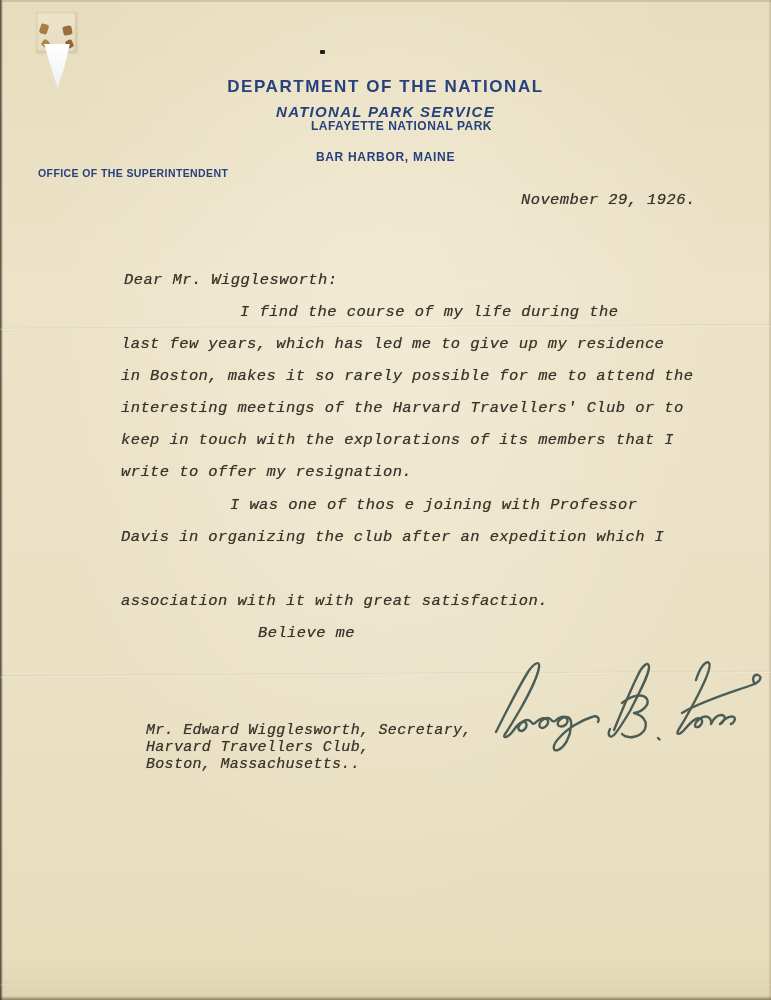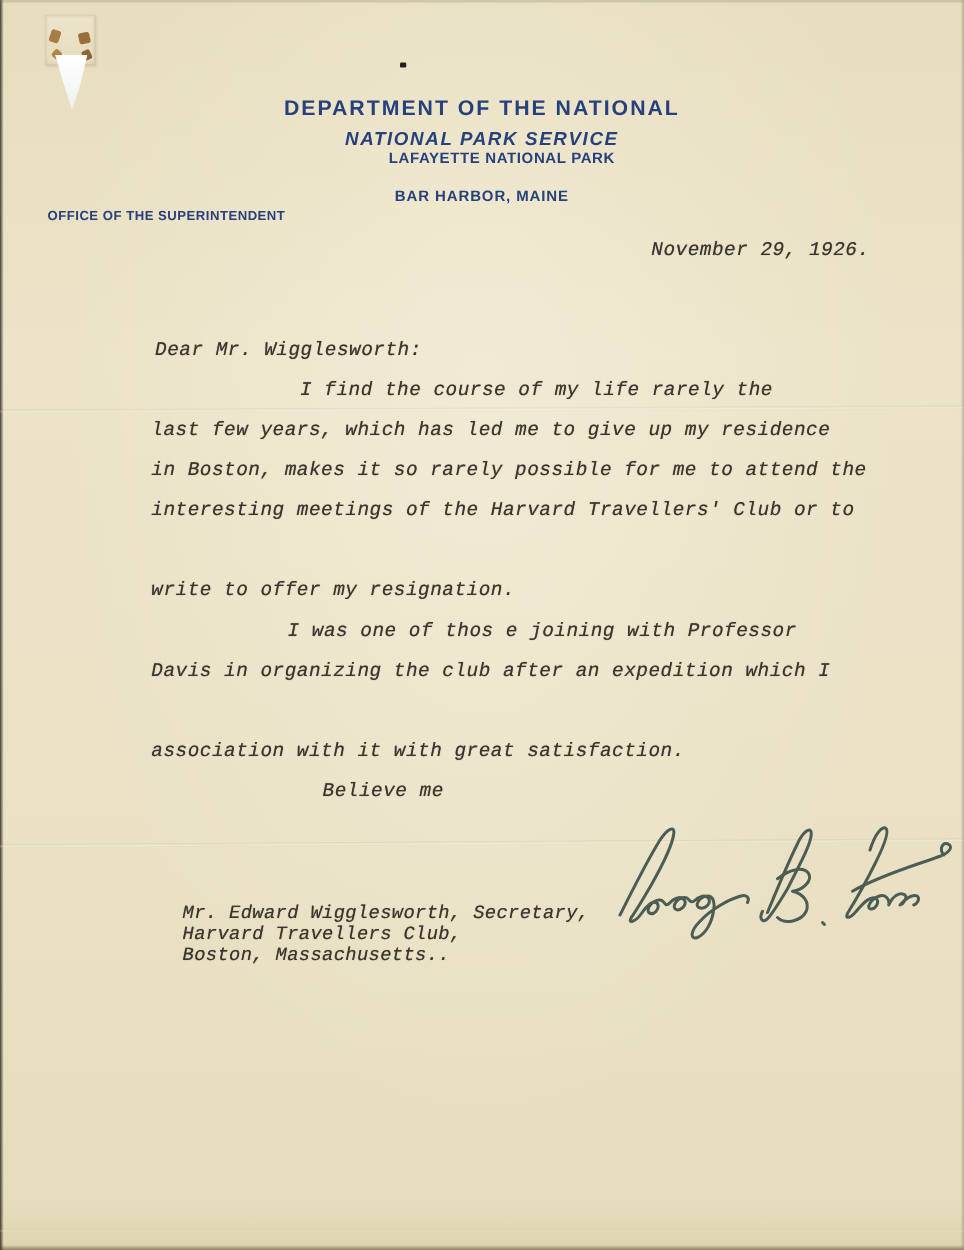--- a/index.html
+++ b/index.html
@@ -88,24 +88,25 @@
     <div class="lh2">NATIONAL PARK SERVICE</div>
     <div class="lh3">LAFAYETTE NATIONAL PARK</div>
     <div class="lh4">BAR HARBOR, MAINE</div>
   </div>
   <div class="office">OFFICE OF THE SUPERINTENDENT</div>
 
   <div class="tw" style="left:521px;top:190px;">November 29, 1926.</div>
 
   <div class="tw" style="left:124px;top:270px;">Dear Mr. Wigglesworth:</div>
 
-  <div class="tw" style="left:240px;top:302px;">I find the course of my life rarely the</div>
+  <div class="tw" style="left:240px;top:302px;">I find the course of my life during the</div>
   <div class="tw" style="left:121px;top:334px;">last few years, which has led me to give up my residence</div>
   <div class="tw" style="left:121px;top:366px;">in Boston, makes it so rarely possible for me to attend the</div>
   <div class="tw" style="left:121px;top:398px;">interesting meetings of the Harvard Travellers' Club or to</div>
+  <div class="tw" style="left:121px;top:430px;">keep in touch with the explorations of its members that I</div>
   <div class="tw" style="left:230px;top:495px;">I was one of thos e joining with Professor</div>
   <div class="tw" style="left:121px;top:462px;">write to offer my resignation.</div>
   <div class="tw" style="left:121px;top:527px;">Davis in organizing the club after an expedition which I</div>
   <div class="tw" style="left:121px;top:591px;">association with it with great satisfaction.</div>
 
   <div class="tw" style="left:258px;top:623px;">Believe me</div>
 
   <div class="signature-wrap" aria-label="signature">
     <svg viewBox="0 0 282 104" fill="none" stroke="#3e524c" stroke-width="2.4" stroke-linecap="round" stroke-linejoin="round" opacity="0.92">
 

